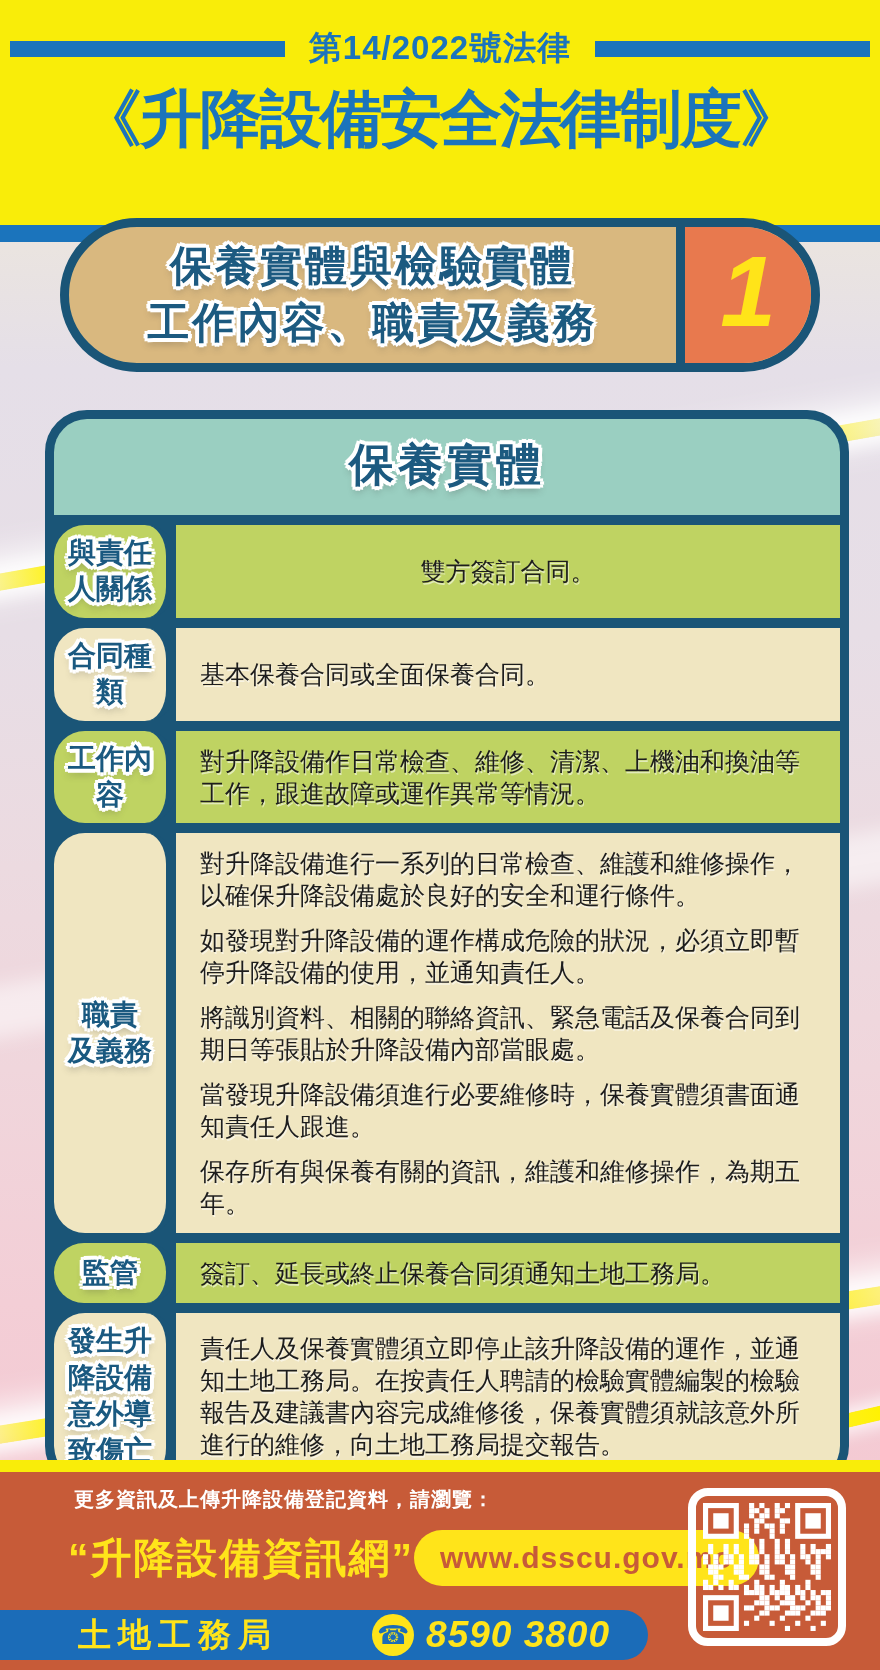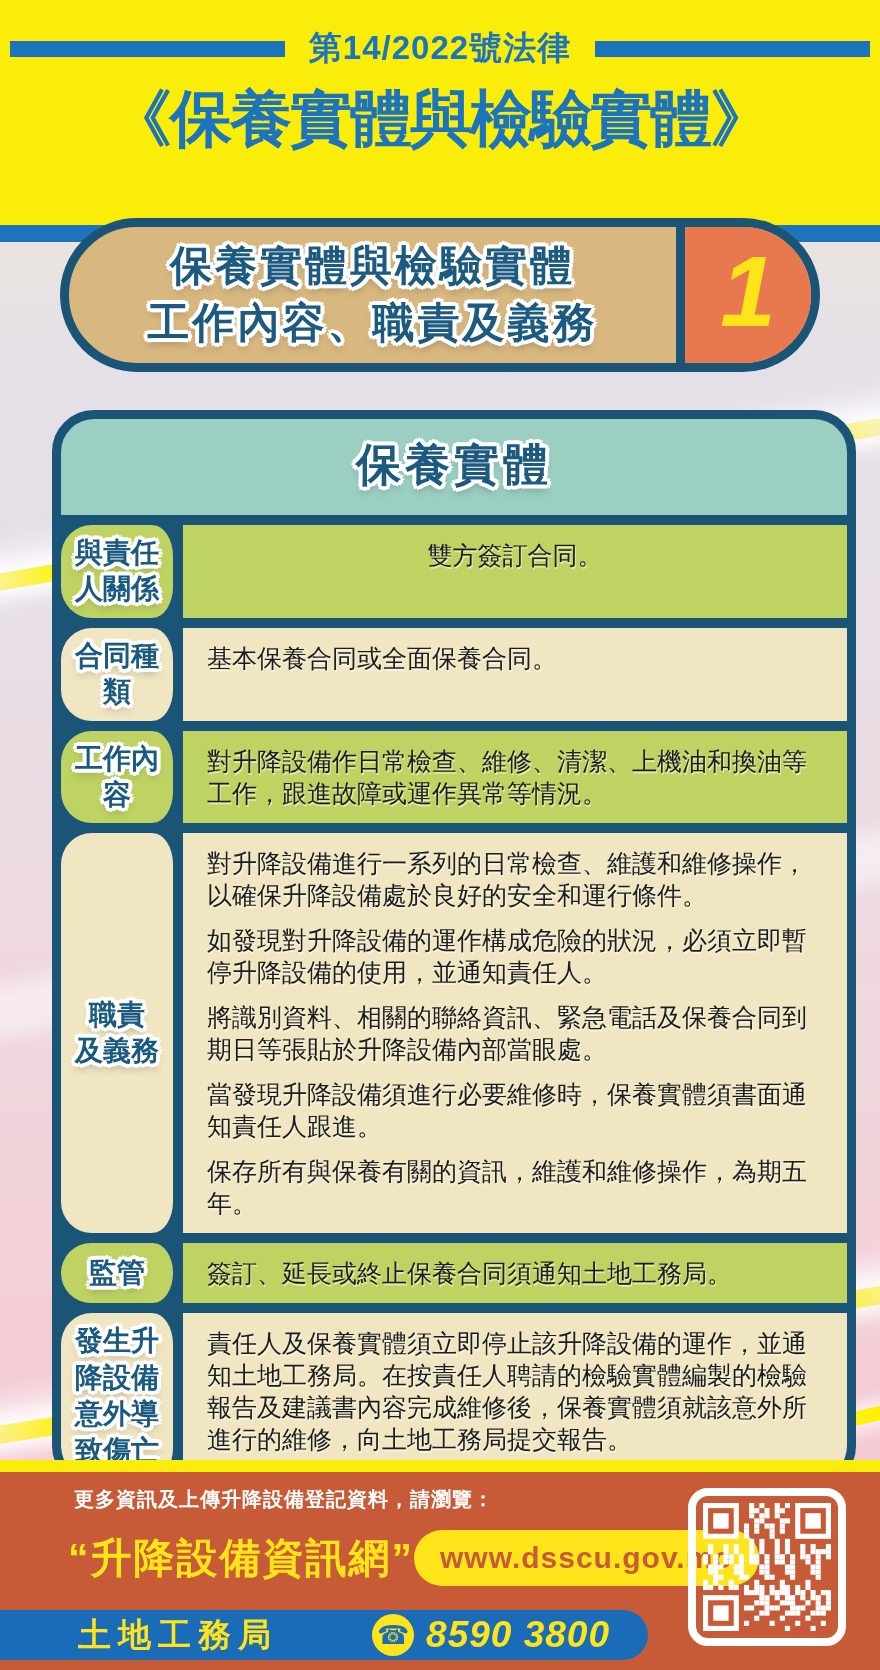--- a/index.html
+++ b/index.html
@@ -29,30 +29,30 @@
   .badge-text{flex:1;display:flex;flex-direction:column;justify-content:center;align-items:center;line-height:1.35;}
   .badge-line{font-size:42px;font-weight:bold;color:#1c5a80;letter-spacing:3px;white-space:nowrap;}
   .badge-cap{width:126px;background:#e8794e;border-left:9px solid #1a5577;display:flex;align-items:center;justify-content:center;}
   .badge-num{font-size:100px;font-weight:bold;font-style:italic;color:#ffe419;transform:translateY(-4px);}
   
   .o-white{text-shadow:
     -3px -3px 0 #fff,3px -3px 0 #fff,-3px 3px 0 #fff,3px 3px 0 #fff,
     -4px 0 0 #fff,4px 0 0 #fff,0 -4px 0 #fff,0 4px 0 #fff,
     0 6px 7px rgba(60,60,60,.35);}
   
-  .itable{position:absolute;z-index:2;top:410px;left:52px;width:804px;
+  .itable{position:absolute;z-index:2;top:410px;left:45px;width:804px;
     border:9px solid #1a5577;border-radius:42px;overflow:hidden;box-sizing:border-box;background:#1a5577;}
   .thead{background:#9acfc1;text-align:center;font-size:45px;font-weight:bold;color:#1c5a80;
     padding:16px 0 20px 0;letter-spacing:4px;}
   .trow{display:grid;grid-template-columns:122px 1fr;border-top:10px solid #1a5577;}
   .trow.green .tlabel,.trow.green .tcontent{background:#bfd362;}
   .trow.cream .tlabel,.trow.cream .tcontent{background:#f0e6c1;}
   .tlabel{border-right:10px solid #1a5577;display:flex;align-items:center;justify-content:center;
     font-size:28px;font-weight:bold;color:#1a5980;text-align:center;line-height:1.3;white-space:pre-line;padding:10px 4px;border-radius:31px;}
-  .tcontent{padding:14px 24px;font-size:25px;line-height:1.28;color:#1d1d1d;display:flex;flex-direction:column;justify-content:flex-start;
+  .tcontent{padding:14px 24px;font-size:25px;line-height:1.28;color:#1d1d1d;display:flex;flex-direction:column;justify-content:center;
     text-shadow:1px 1.5px 0 rgba(255,255,255,.55);}
   .tcontent p{margin:0 0 13px 0;}
   .tcontent p:last-child{margin-bottom:0;}
   .tcontent.center{text-align:center;}
   
   .footer-strip{position:absolute;z-index:3;top:1460px;left:0;width:880px;height:12px;background:#f9ed09;}
   .footer{position:absolute;z-index:3;top:1472px;left:0;width:880px;height:198px;background:#c75b38;}
   .f-info{position:absolute;left:74px;top:14px;font-size:20px;font-weight:bold;color:#ffffff;letter-spacing:1px;}
   .f-site{position:absolute;left:68px;top:58px;display:flex;align-items:center;}
   .f-site-name{font-size:41px;font-weight:bold;color:#ffe41a;letter-spacing:2px;}
@@ -79,21 +79,21 @@
   <div class="ribbon rib-glow" style="top:1330px;left:-60px;width:1050px;height:46px;transform:rotate(-9deg);"></div>
   <div class="ribbon rib-yellow" style="top:1352px;left:-60px;width:1050px;height:18px;transform:rotate(-9deg);"></div>
   <div class="ribbon rib-yellow" style="top:1436px;left:520px;width:460px;height:14px;transform:rotate(-13deg);"></div>
 
   <header class="banner">
     <div class="law-row">
       <span class="law-bar"></span>
       <span class="law-no">第14/2022號法律</span>
       <span class="law-bar"></span>
     </div>
-    <div class="big-title">《保養實體與檢驗實體》</div>
+    <div class="big-title">《升降設備安全法律制度》</div>
     <div class="banner-strip"></div>
   </header>
 
   <div class="badge">
     <div class="badge-text">
       <div class="badge-line o-white">保養實體與檢驗實體</div>
       <div class="badge-line o-white">工作內容、職責及義務</div>
     </div>
     <div class="badge-cap">
       <span class="badge-num">1</span>

